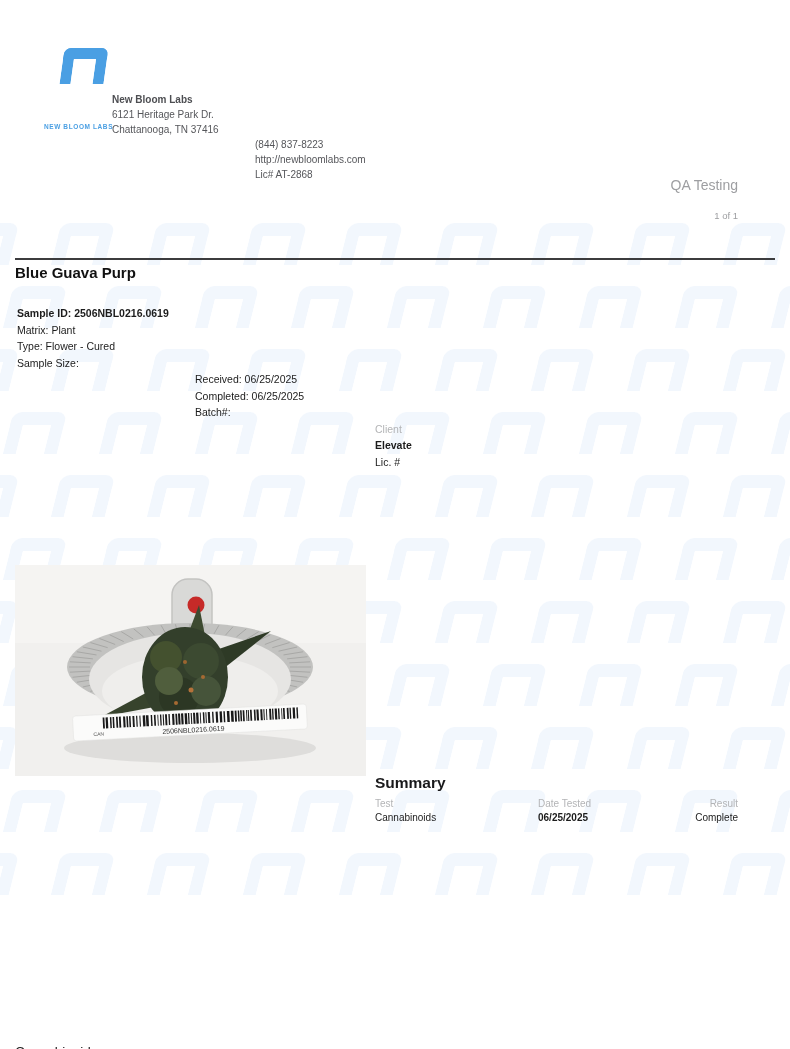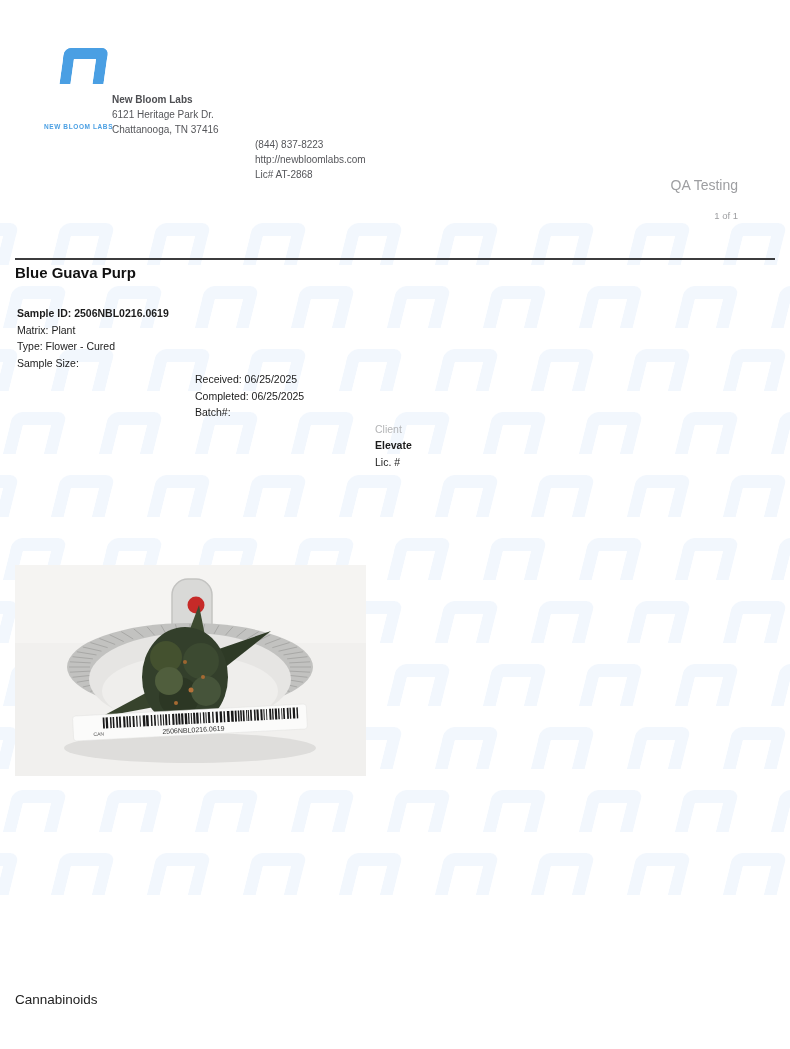--- a/index.html
+++ b/index.html
@@ -345,16 +345,29 @@
             <rect x="275.0803679898382" y="148" width="1.33" height="11"></rect>
             <rect x="278.2089318528772" y="148" width="2.26" height="11"></rect>
             <rect x="281.98847601562744" y="148" width="1.40" height="11"></rect>
           </g>
         <text x="78" y="166" font-size="5" fill="#555">CAN</text>
         <text x="178" y="167.5" font-size="7" text-anchor="middle" fill="#333">2506NBL0216.0619</text>
       </g>
     </svg>
   </div>
 
+  <div class="abs summary z">
+    <h2>Summary</h2>
+    <div class="sum-head">
+      <span class="sum-c1">Test</span>
+      <span class="sum-c2">Date Tested</span>
+      <span class="sum-c3">Result</span>
+    </div>
+    <div class="sum-row">
+      <span class="sum-c1">Cannabinoids</span>
+      <span class="sum-c2 b">06/25/2025</span>
+      <span class="sum-c3">Complete</span>
+    </div>
+  </div>
 
   <div class="abs cann-title z">Cannabinoids</div>
 
 </div>
 
 </body></html>

